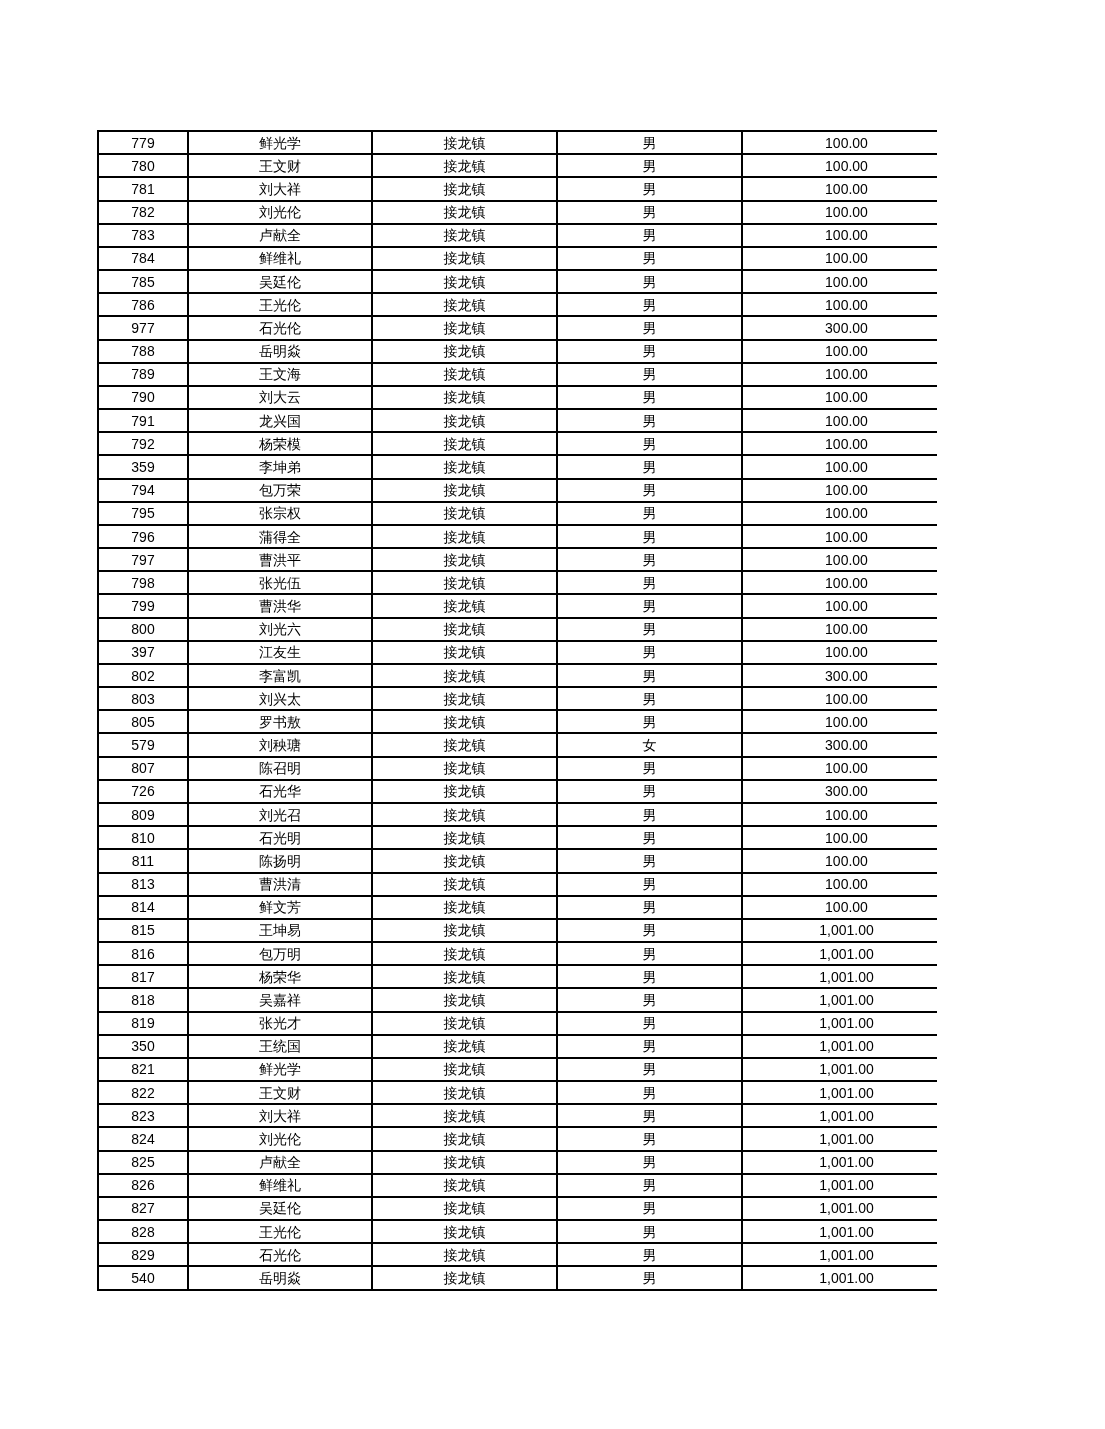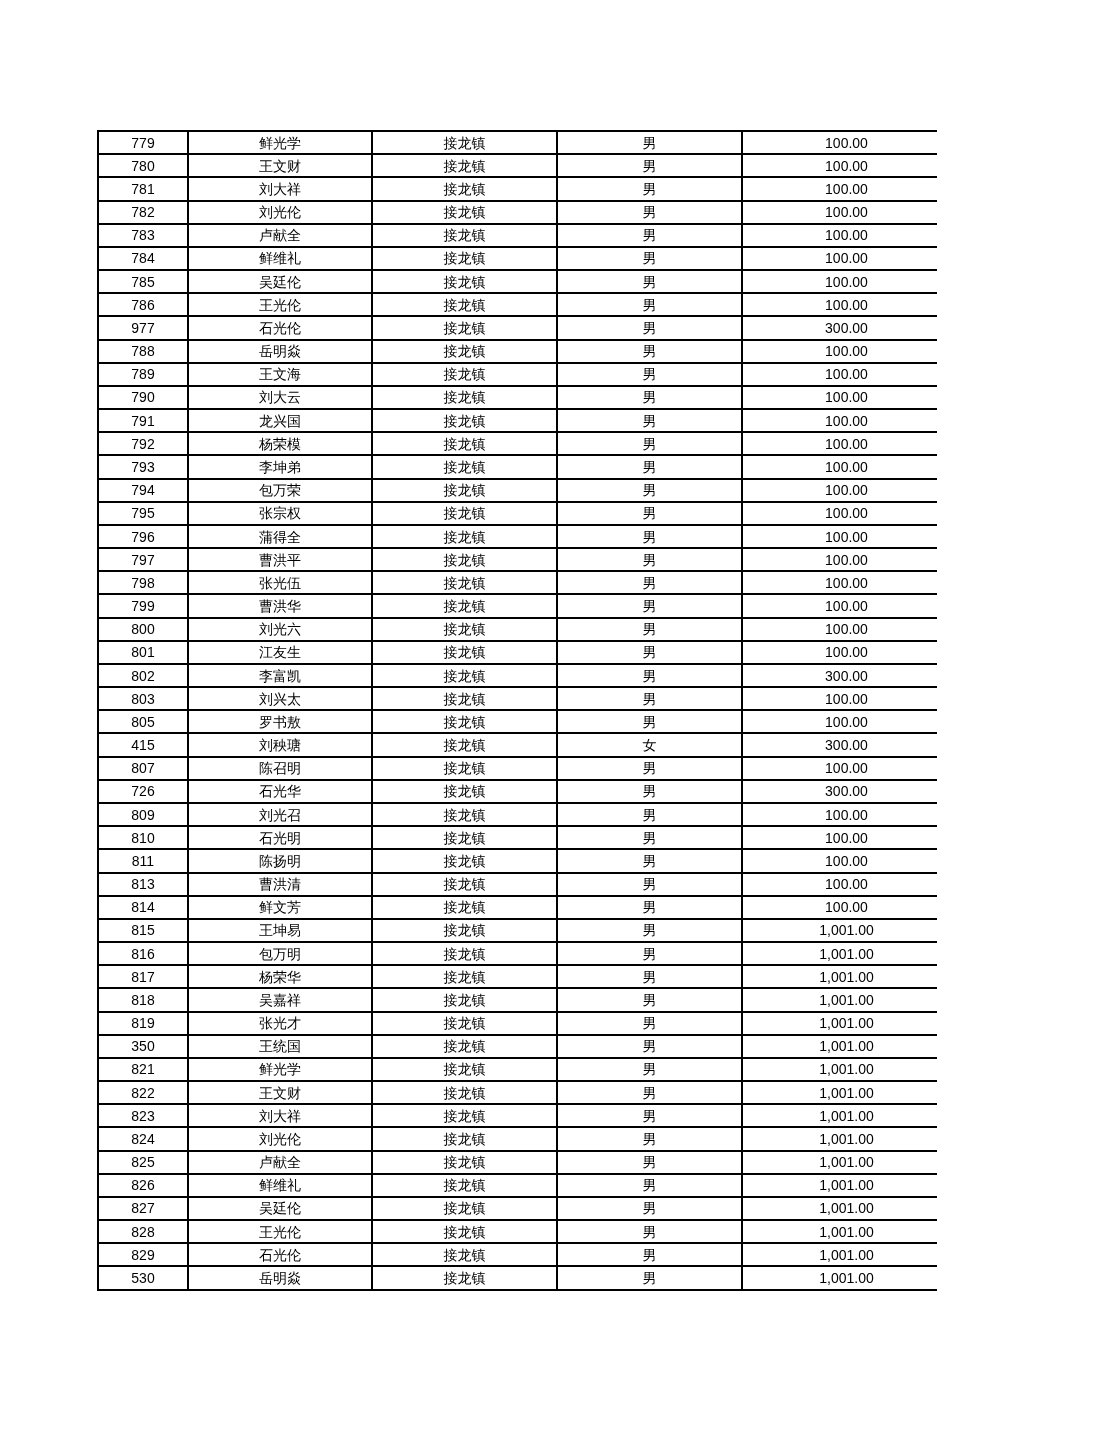--- a/index.html
+++ b/index.html
@@ -168,21 +168,21 @@
 
   <tr>
     <td>792</td>
     <td>杨荣模</td>
     <td>接龙镇</td>
     <td>男</td>
     <td>100.00</td>
   </tr>
 
   <tr>
-    <td>793</td>
+    <td>359</td>
     <td>李坤弟</td>
     <td>接龙镇</td>
     <td>男</td>
     <td>100.00</td>
   </tr>
 
   <tr>
     <td>794</td>
     <td>包万荣</td>
     <td>接龙镇</td>
@@ -232,21 +232,21 @@
 
   <tr>
     <td>800</td>
     <td>刘光六</td>
     <td>接龙镇</td>
     <td>男</td>
     <td>100.00</td>
   </tr>
 
   <tr>
-    <td>801</td>
+    <td>397</td>
     <td>江友生</td>
     <td>接龙镇</td>
     <td>男</td>
     <td>100.00</td>
   </tr>
 
   <tr>
     <td>802</td>
     <td>李富凯</td>
     <td>接龙镇</td>
@@ -265,21 +265,21 @@
 
   <tr>
     <td>805</td>
     <td>罗书敖</td>
     <td>接龙镇</td>
     <td>男</td>
     <td>100.00</td>
   </tr>
 
   <tr>
-    <td>415</td>
+    <td>579</td>
     <td>刘秧瑭</td>
     <td>接龙镇</td>
     <td>女</td>
     <td>300.00</td>
   </tr>
 
   <tr>
     <td>807</td>
     <td>陈召明</td>
     <td>接龙镇</td>
@@ -450,21 +450,21 @@
 
   <tr>
     <td>829</td>
     <td>石光伦</td>
     <td>接龙镇</td>
     <td>男</td>
     <td>1,001.00</td>
   </tr>
 
   <tr>
-    <td>530</td>
+    <td>540</td>
     <td>岳明焱</td>
     <td>接龙镇</td>
     <td>男</td>
     <td>1,001.00</td>
   </tr>
 </tbody>
   </table>
 </div>
 
 </body></html>

